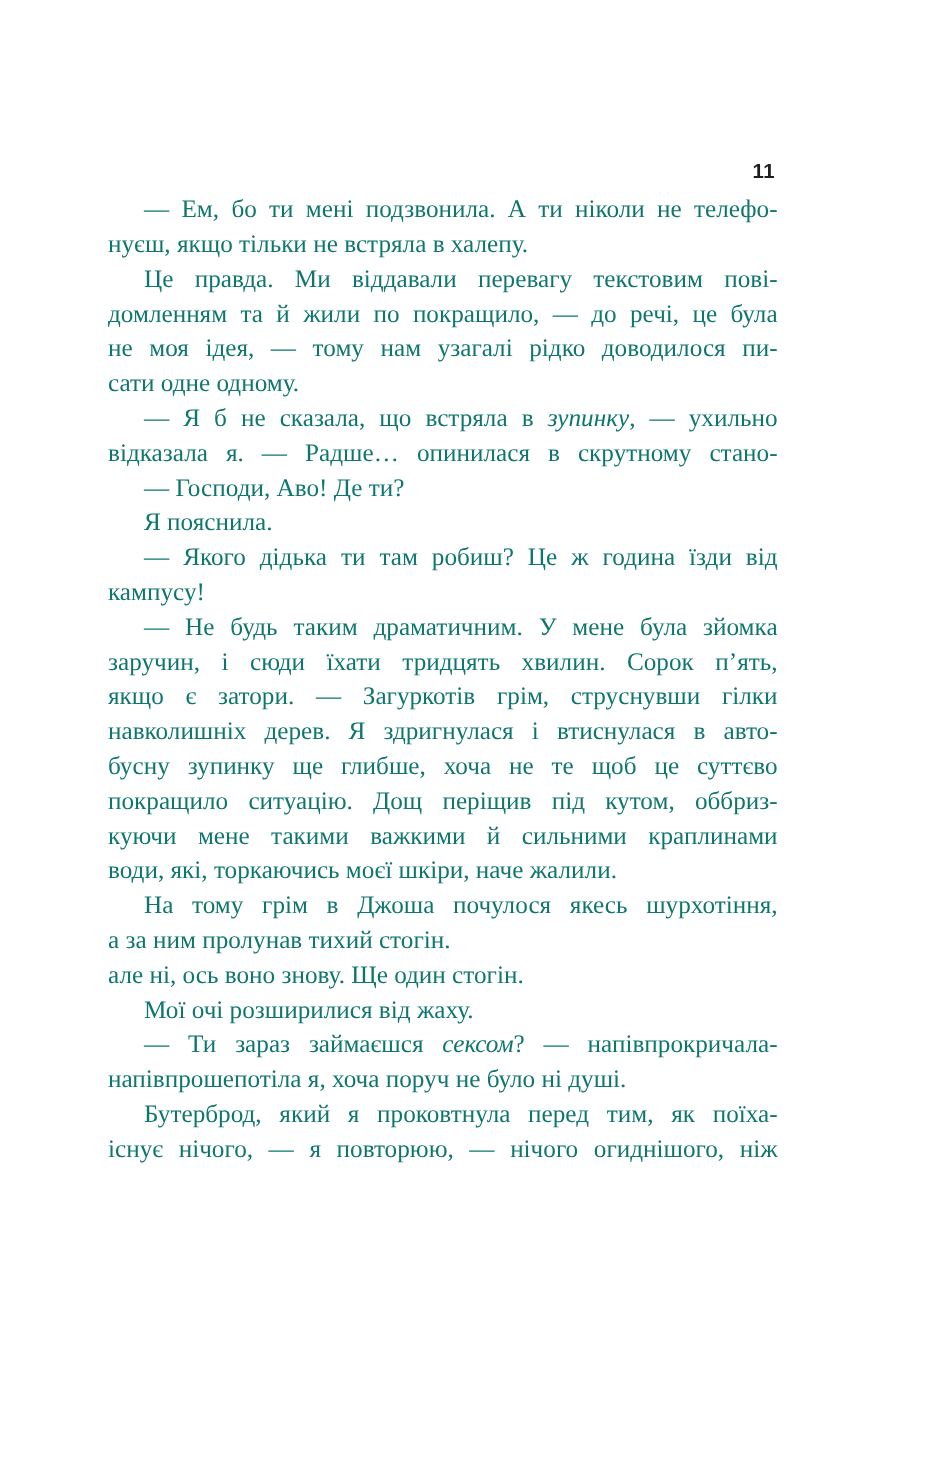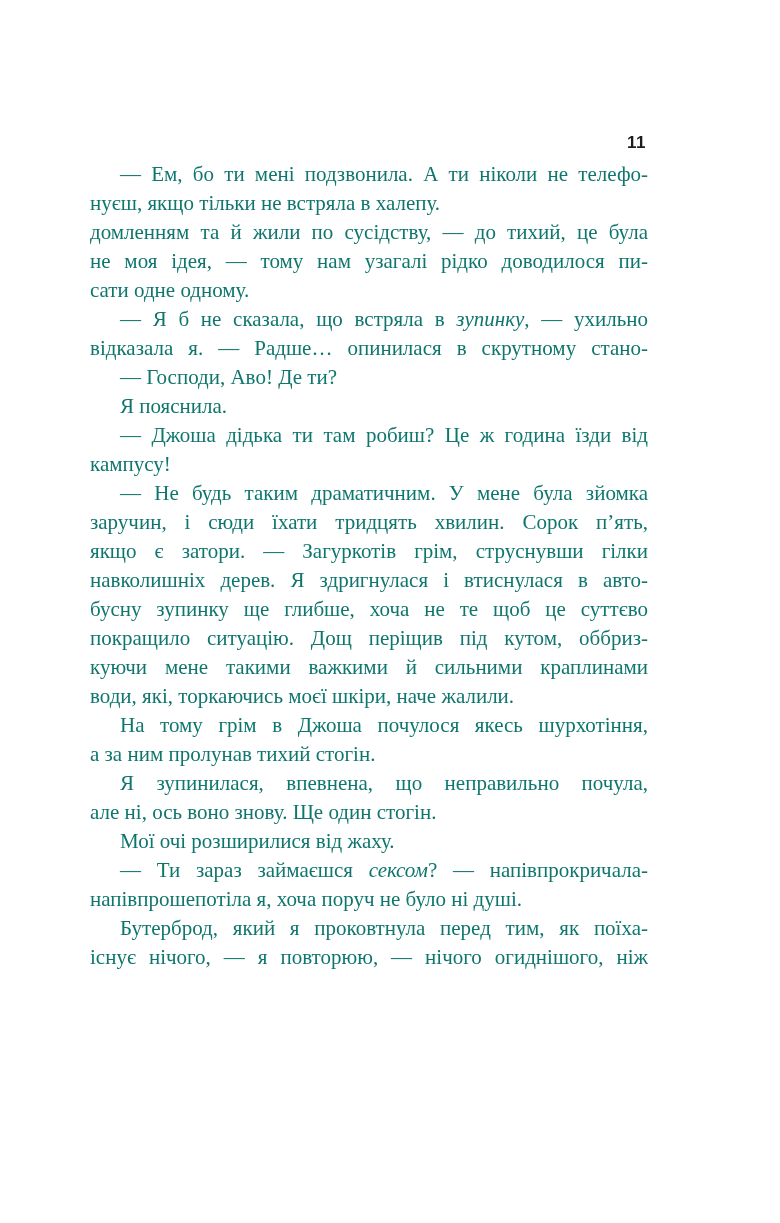--- a/index.html
+++ b/index.html
@@ -56,54 +56,54 @@
 <body>
 
 <div class="page">
   <div class="folio">11</div>
   <div class="text-block" id="text-block">
       <div class="para">
         <div class="line para-first">— Ем, бо ти мені подзвонила. А ти ніколи не телефо-</div>
         <div class="line para-last">нуєш, якщо тільки не встряла в халепу.</div>
       </div>
       <div class="para">
-        <div class="line">домленням та й жили по сусідству, — до тихий, це була</div>
+        <div class="line para-first">Це правда. Ми віддавали перевагу текстовим пові-</div>
+        <div class="line">домленням та й жили по покращило, — до речі, це була</div>
         <div class="line">не моя ідея, — тому нам узагалі рідко доводилося пи-</div>
         <div class="line para-last">сати одне одному.</div>
       </div>
       <div class="para">
         <div class="line para-first">— Я б не сказала, що встряла в <i>зупинку</i>, — ухильно</div>
         <div class="line">відказала я. — Радше… опинилася в скрутному стано-</div>
       </div>
       <div class="para">
         <div class="line para-first para-last">— Господи, Аво! Де ти?</div>
       </div>
       <div class="para">
         <div class="line para-first para-last">Я пояснила.</div>
       </div>
       <div class="para">
-        <div class="line para-first">— Джоша дідька ти там робиш? Це ж година їзди від</div>
+        <div class="line para-first">— Якого дідька ти там робиш? Це ж година їзди від</div>
         <div class="line para-last">кампусу!</div>
       </div>
       <div class="para">
         <div class="line para-first">— Не будь таким драматичним. У мене була зйомка</div>
         <div class="line">заручин, і сюди їхати тридцять хвилин. Сорок п’ять,</div>
         <div class="line">якщо є затори. — Загуркотів грім, струснувши гілки</div>
         <div class="line">навколишніх дерев. Я здригнулася і втиснулася в авто-</div>
         <div class="line">бусну зупинку ще глибше, хоча не те щоб це суттєво</div>
         <div class="line">покращило ситуацію. Дощ періщив під кутом, оббриз-</div>
         <div class="line">куючи мене такими важкими й сильними краплинами</div>
         <div class="line para-last">води, які, торкаючись моєї шкіри, наче жалили.</div>
       </div>
       <div class="para">
         <div class="line para-first">На тому грім в Джоша почулося якесь шурхотіння,</div>
         <div class="line para-last">а за ним пролунав тихий стогін.</div>
       </div>
       <div class="para">
-        <div class="line para-first">Я зупинилася, впевнена, що неправильно почула,</div>
         <div class="line para-last">але ні, ось воно знову. Ще один стогін.</div>
       </div>
       <div class="para">
         <div class="line para-first para-last">Мої очі розширилися від жаху.</div>
       </div>
       <div class="para">
         <div class="line para-first">— Ти зараз займаєшся <i>сексом</i>? — напівпрокричала-</div>
         <div class="line para-last">напівпрошепотіла я, хоча поруч не було ні душі.</div>
       </div>
       <div class="para">

